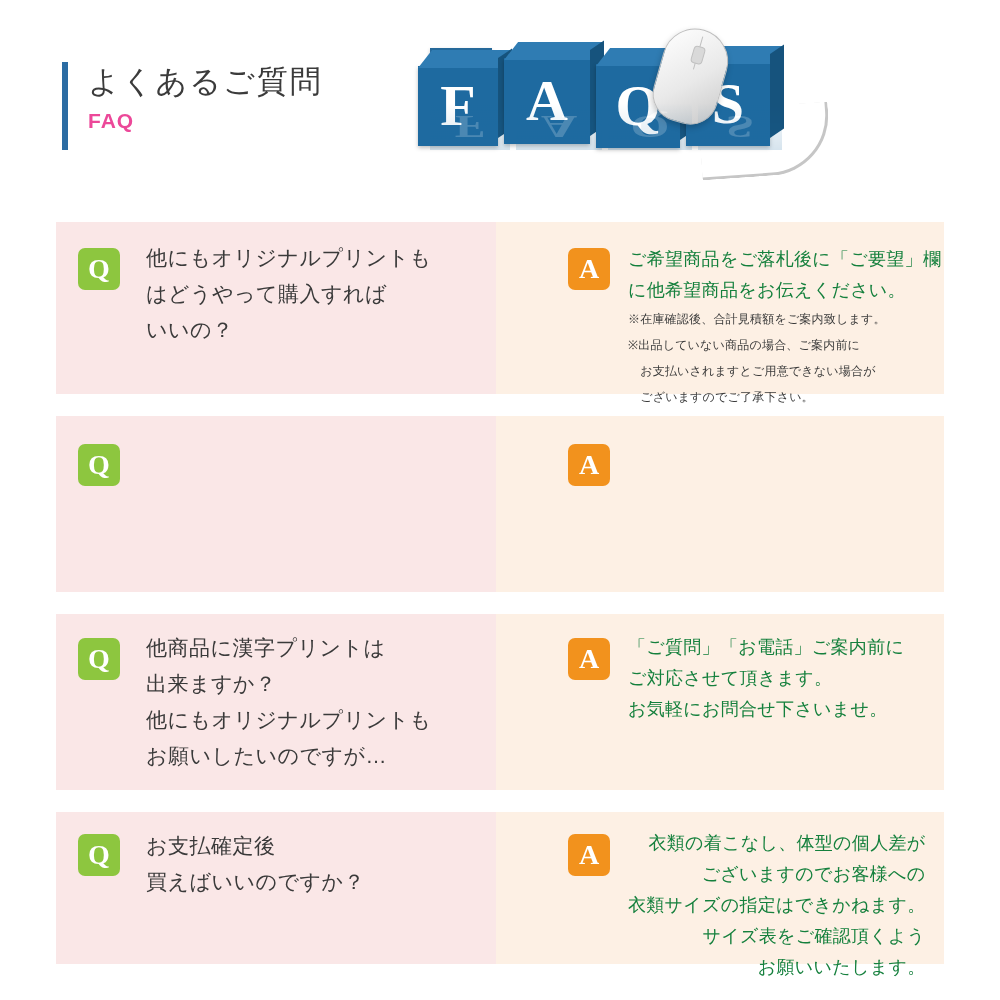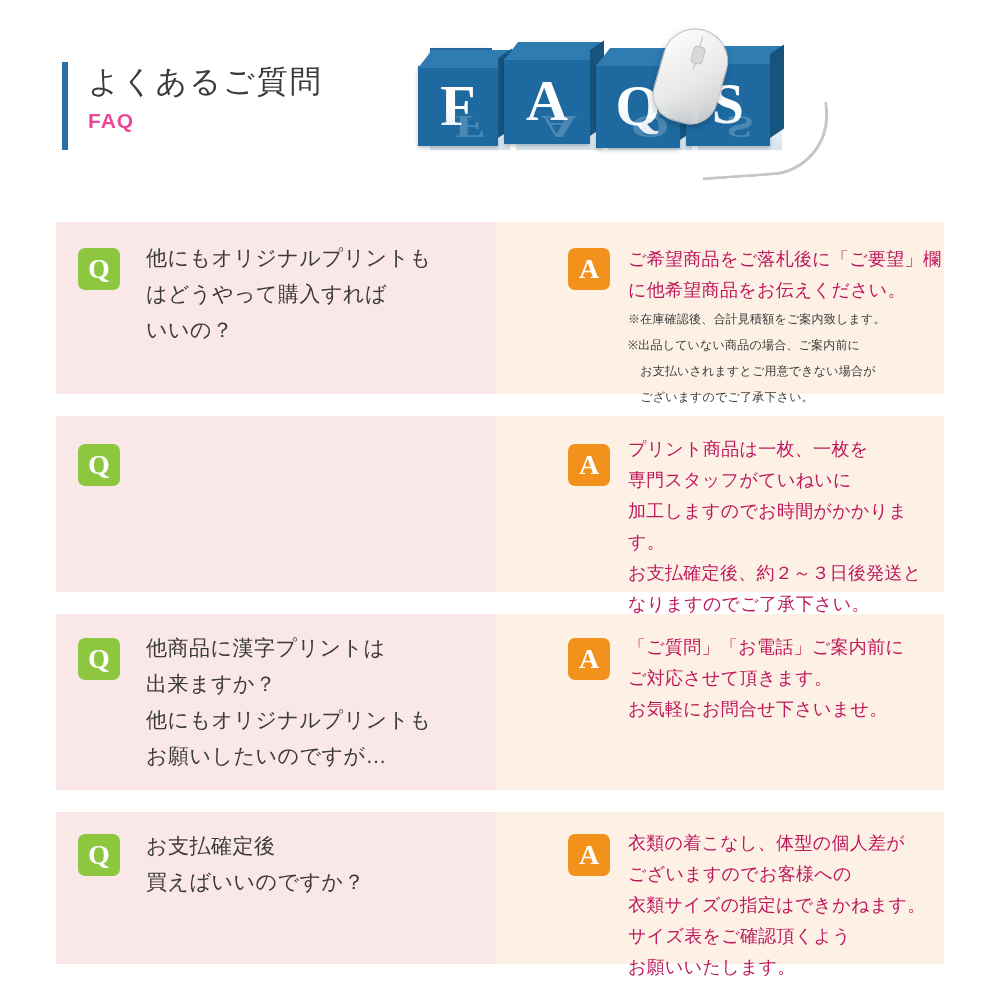--- a/index.html
+++ b/index.html
@@ -210,21 +210,21 @@
     font-size: 21px;
     color: #3a3a3a;
     line-height: 36px;
     letter-spacing: 0.5px;
     white-space: pre-line;
   }
   .a-text {
     position: absolute;
     left: 72px;
     font-size: 18px;
-    color: #be185d;
+    color: #15803d;
     line-height: 31px;
     letter-spacing: 0.3px;
     white-space: pre-line;
   }
   .a-note {
     position: absolute;
     left: 72px;
     font-size: 12px;
     color: #3a3a3a;
     line-height: 26px;
@@ -249,21 +249,21 @@
   #row-3 { top: 614px; height: 176px; }
   #row-3 .q-arrow { border-top-width: 88px; border-bottom-width: 88px; }
   #row-3 .badge { top: 24px; }
   #row-3 .q-text { top: 16px; }
   #row-3 .a-text { top: 18px; }
 
   #row-4 { top: 812px; height: 152px; }
   #row-4 .q-arrow { border-top-width: 76px; border-bottom-width: 76px; }
   #row-4 .badge { top: 22px; }
   #row-4 .q-text { top: 16px; }
-  #row-4 .a-text { top: 16px; }
+  #row-4 .a-text { top: 16px; text-align: right; }
 </style>
 </head>
 <body>
 
 <div id="page">
 
   <div class="header">
 
     <div class="title-block">
       <div class="title-main">よくあるご質問</div>
@@ -336,25 +336,20 @@
   </div>
 
   <div class="faq-row" id="row-2">
     <div class="q-side">
       <div class="badge badge-q">Q</div>
       <div class="q-arrow"></div>
     </div>
     <div class="a-side">
       <div class="a-inner">
         <div class="badge badge-a">A</div>
-        <div class="a-text">プリント商品は一枚、一枚を
-専門スタッフがていねいに
-加工しますのでお時間がかかります。
-お支払確定後、約２～３日後発送と
-なりますのでご了承下さい。</div>
       </div>
     </div>
   </div>
 
   <div class="faq-row" id="row-3">
     <div class="q-side">
       <div class="badge badge-q">Q</div>
       <div class="q-text">他商品に漢字プリントは
 出来ますか？
 他にもオリジナルプリントも

